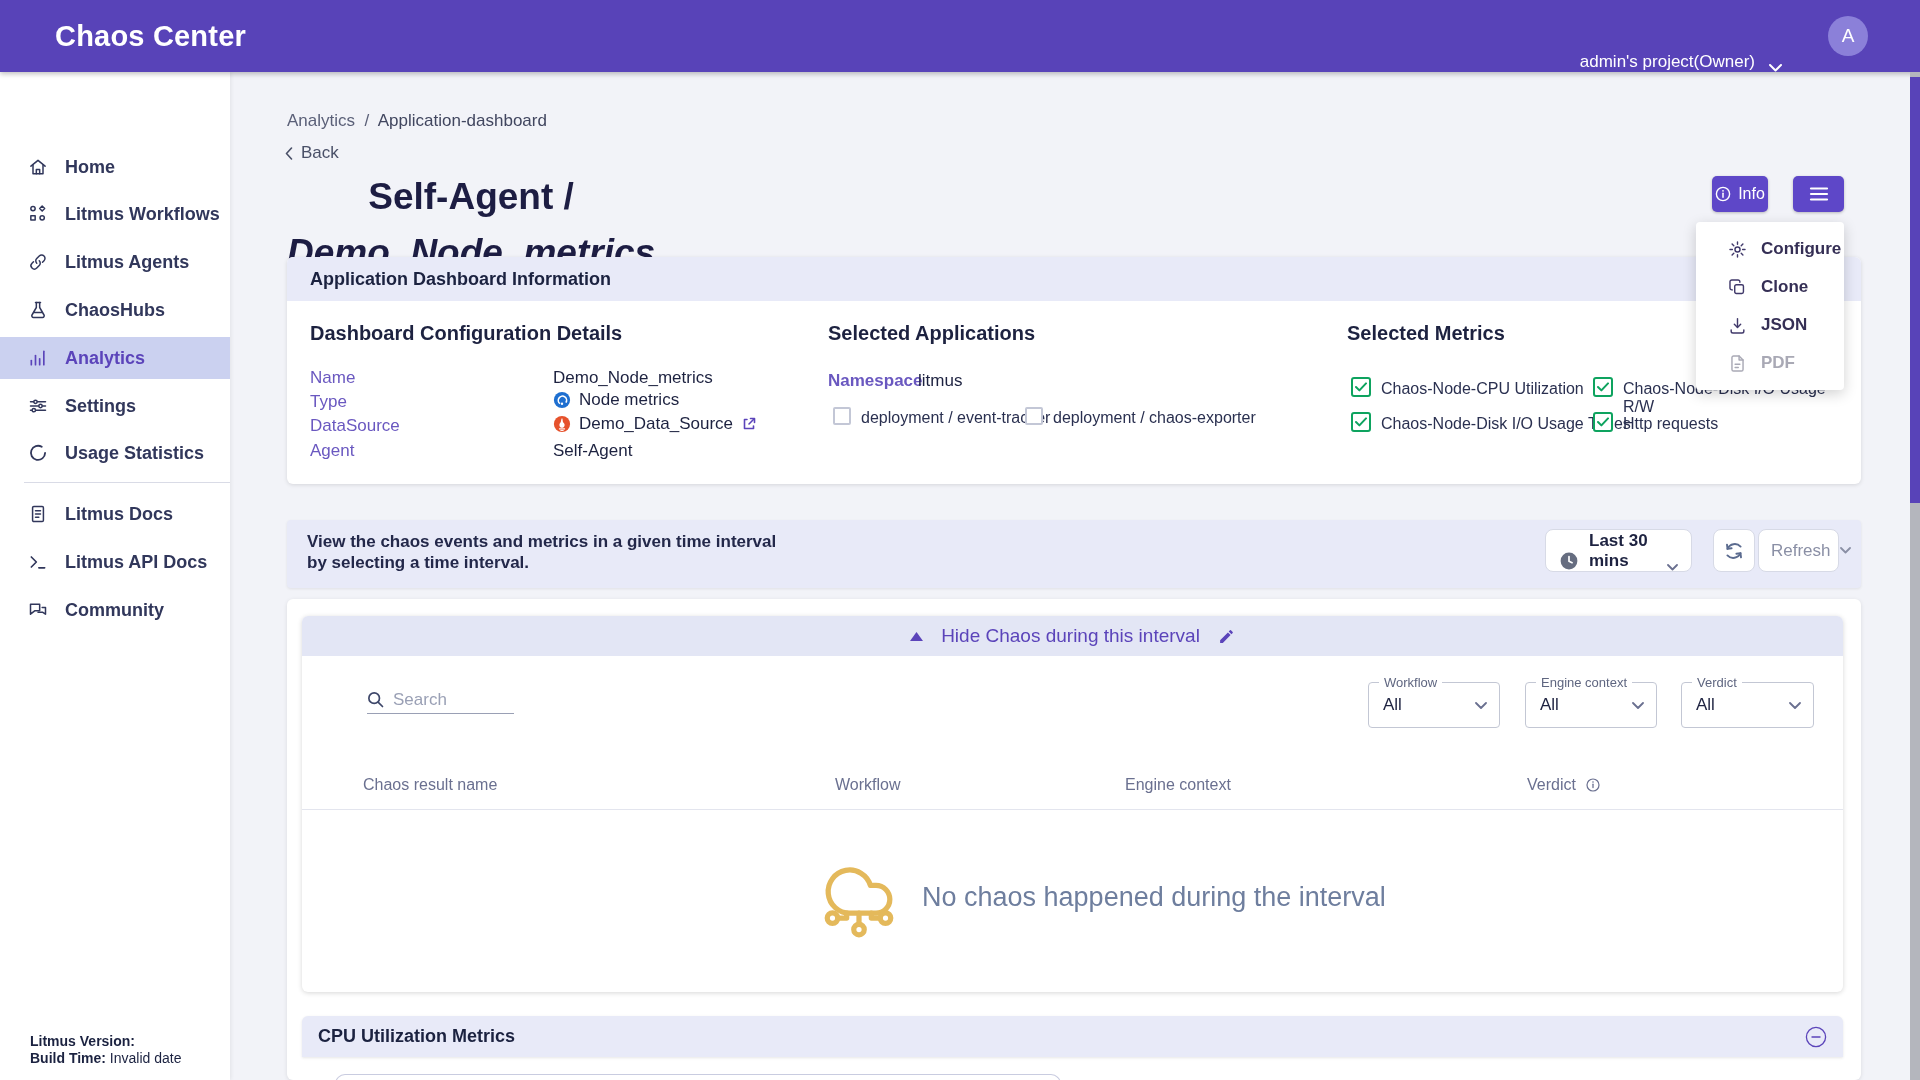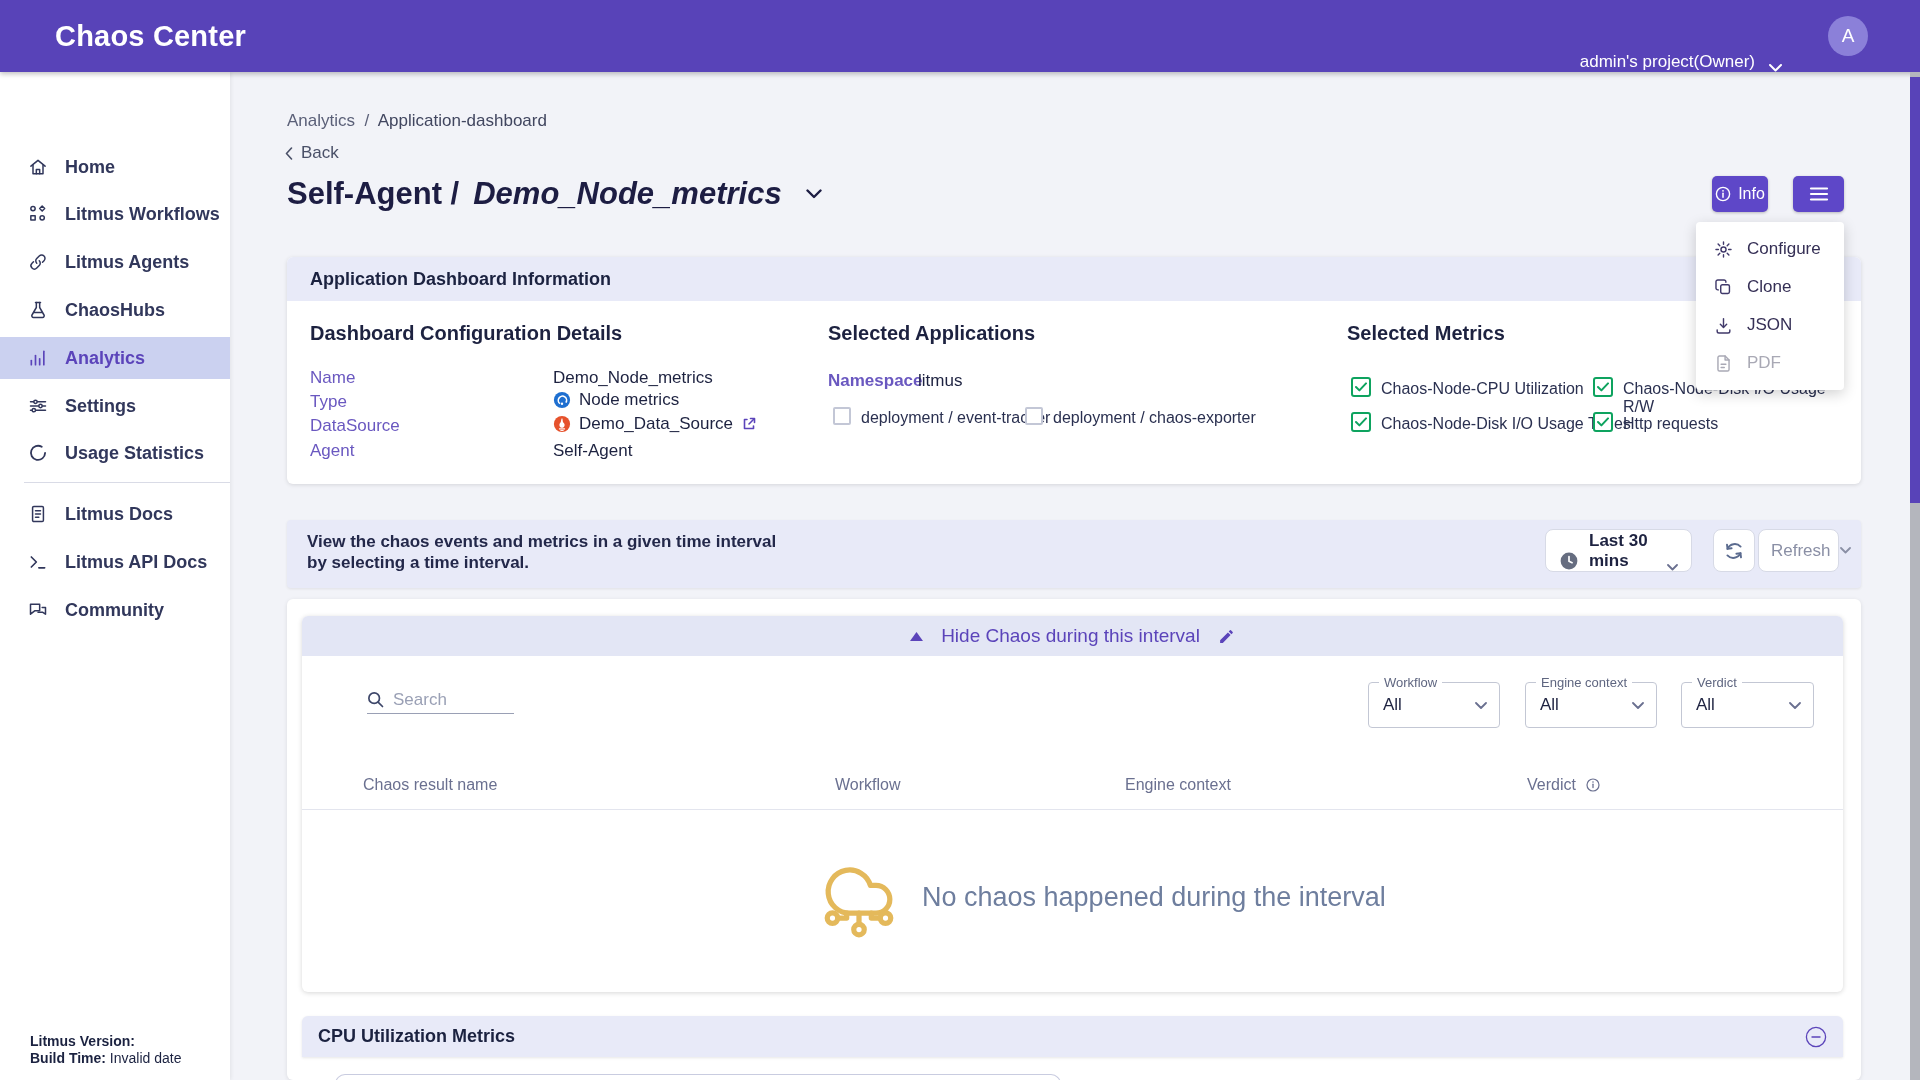--- a/index.html
+++ b/index.html
@@ -27,34 +27,34 @@
   .sb-divider { position:absolute; left:24px; right:0; height:1px; background:#d9dbe6; }
   .sb-footer { position:absolute; left:30px; top:961px; font-size:14px; color:#1B2240; line-height:17px; }
   .sb-footer b { font-weight:bold; }
 
   
   .main { position:absolute; left:230px; top:72px; width:1690px; height:1008px; background:#F2F3F8; }
   .crumb { position:absolute; left:57px; top:39px; font-size:17px; color:#5B6078; }
   .crumb .c2 { color:#41465F; }
   .crumb a { cursor:pointer; }
   .back { position:absolute; left:55px; top:71px; font-size:17px; color:#4A5068; display:flex; align-items:center; gap:8px; cursor:pointer; }
-  .title { position:absolute; left:57px; top:104px; font-size:31px; color:#1D1D43; display:flex; align-items:center; gap:14px; }
+  .title { position:absolute; left:57px; top:104px; font-size:37px; color:#1D1D43; display:flex; align-items:center; gap:14px;flex-direction:column; }
   .title .t1 { font-weight:bold; }
   .title .t2 { font-style:italic; font-weight:600; }
   .title .tchev { margin-left:10px; cursor:pointer; display:flex; }
 
   .btn-info { position:absolute; left:1482px; top:104px; width:56px; height:36px; border-radius:5px; background:#5E47C8;
               color:#fff; font-size:16px; display:flex; align-items:center; justify-content:center; gap:7px; cursor:pointer;
               box-shadow:0 1px 3px rgba(0,0,0,.25); }
   .btn-menu { position:absolute; left:1563px; top:104px; width:51px; height:36px; border-radius:5px; background:#5E47C8;
               display:flex; align-items:center; justify-content:center; cursor:pointer; box-shadow:0 1px 3px rgba(0,0,0,.25); }
 
   .menu-pop { position:absolute; left:1466px; top:150px; width:148px; background:#fff; border-radius:4px;
               box-shadow:0 4px 14px rgba(0,0,0,.18); z-index:40; padding:8px 0; }
-  .menu-row { height:38px; display:flex; align-items:center; gap:14px; padding-left:18px; font-size:17px; color:#352F55; cursor:pointer; }
+  .menu-row { height:38px; display:flex; align-items:center; gap:14px; padding-left:32px; font-size:17px; color:#352F55; cursor:pointer;font-weight:bold; }
   .menu-row svg { flex:0 0 auto; }
   .menu-row.disabled { color:#A9A9B5; cursor:default; }
 
   .card { position:absolute; background:#fff; border-radius:6px; box-shadow:0 1px 4px rgba(0,0,0,.12); }
   .sec-head { background:#E8EAF8; font-size:18px; font-weight:bold; color:#1B2240; display:flex; align-items:center; }
 
   
   .card1 { left:57px; top:185px; width:1574px; height:227px; }
   .card1 .sec-head { position:absolute; left:0; top:0; width:100%; height:44px; padding-left:23px; border-radius:6px 6px 0 0; }
   .col-title { position:absolute; font-size:20px; font-weight:bold; color:#1D2240; }

